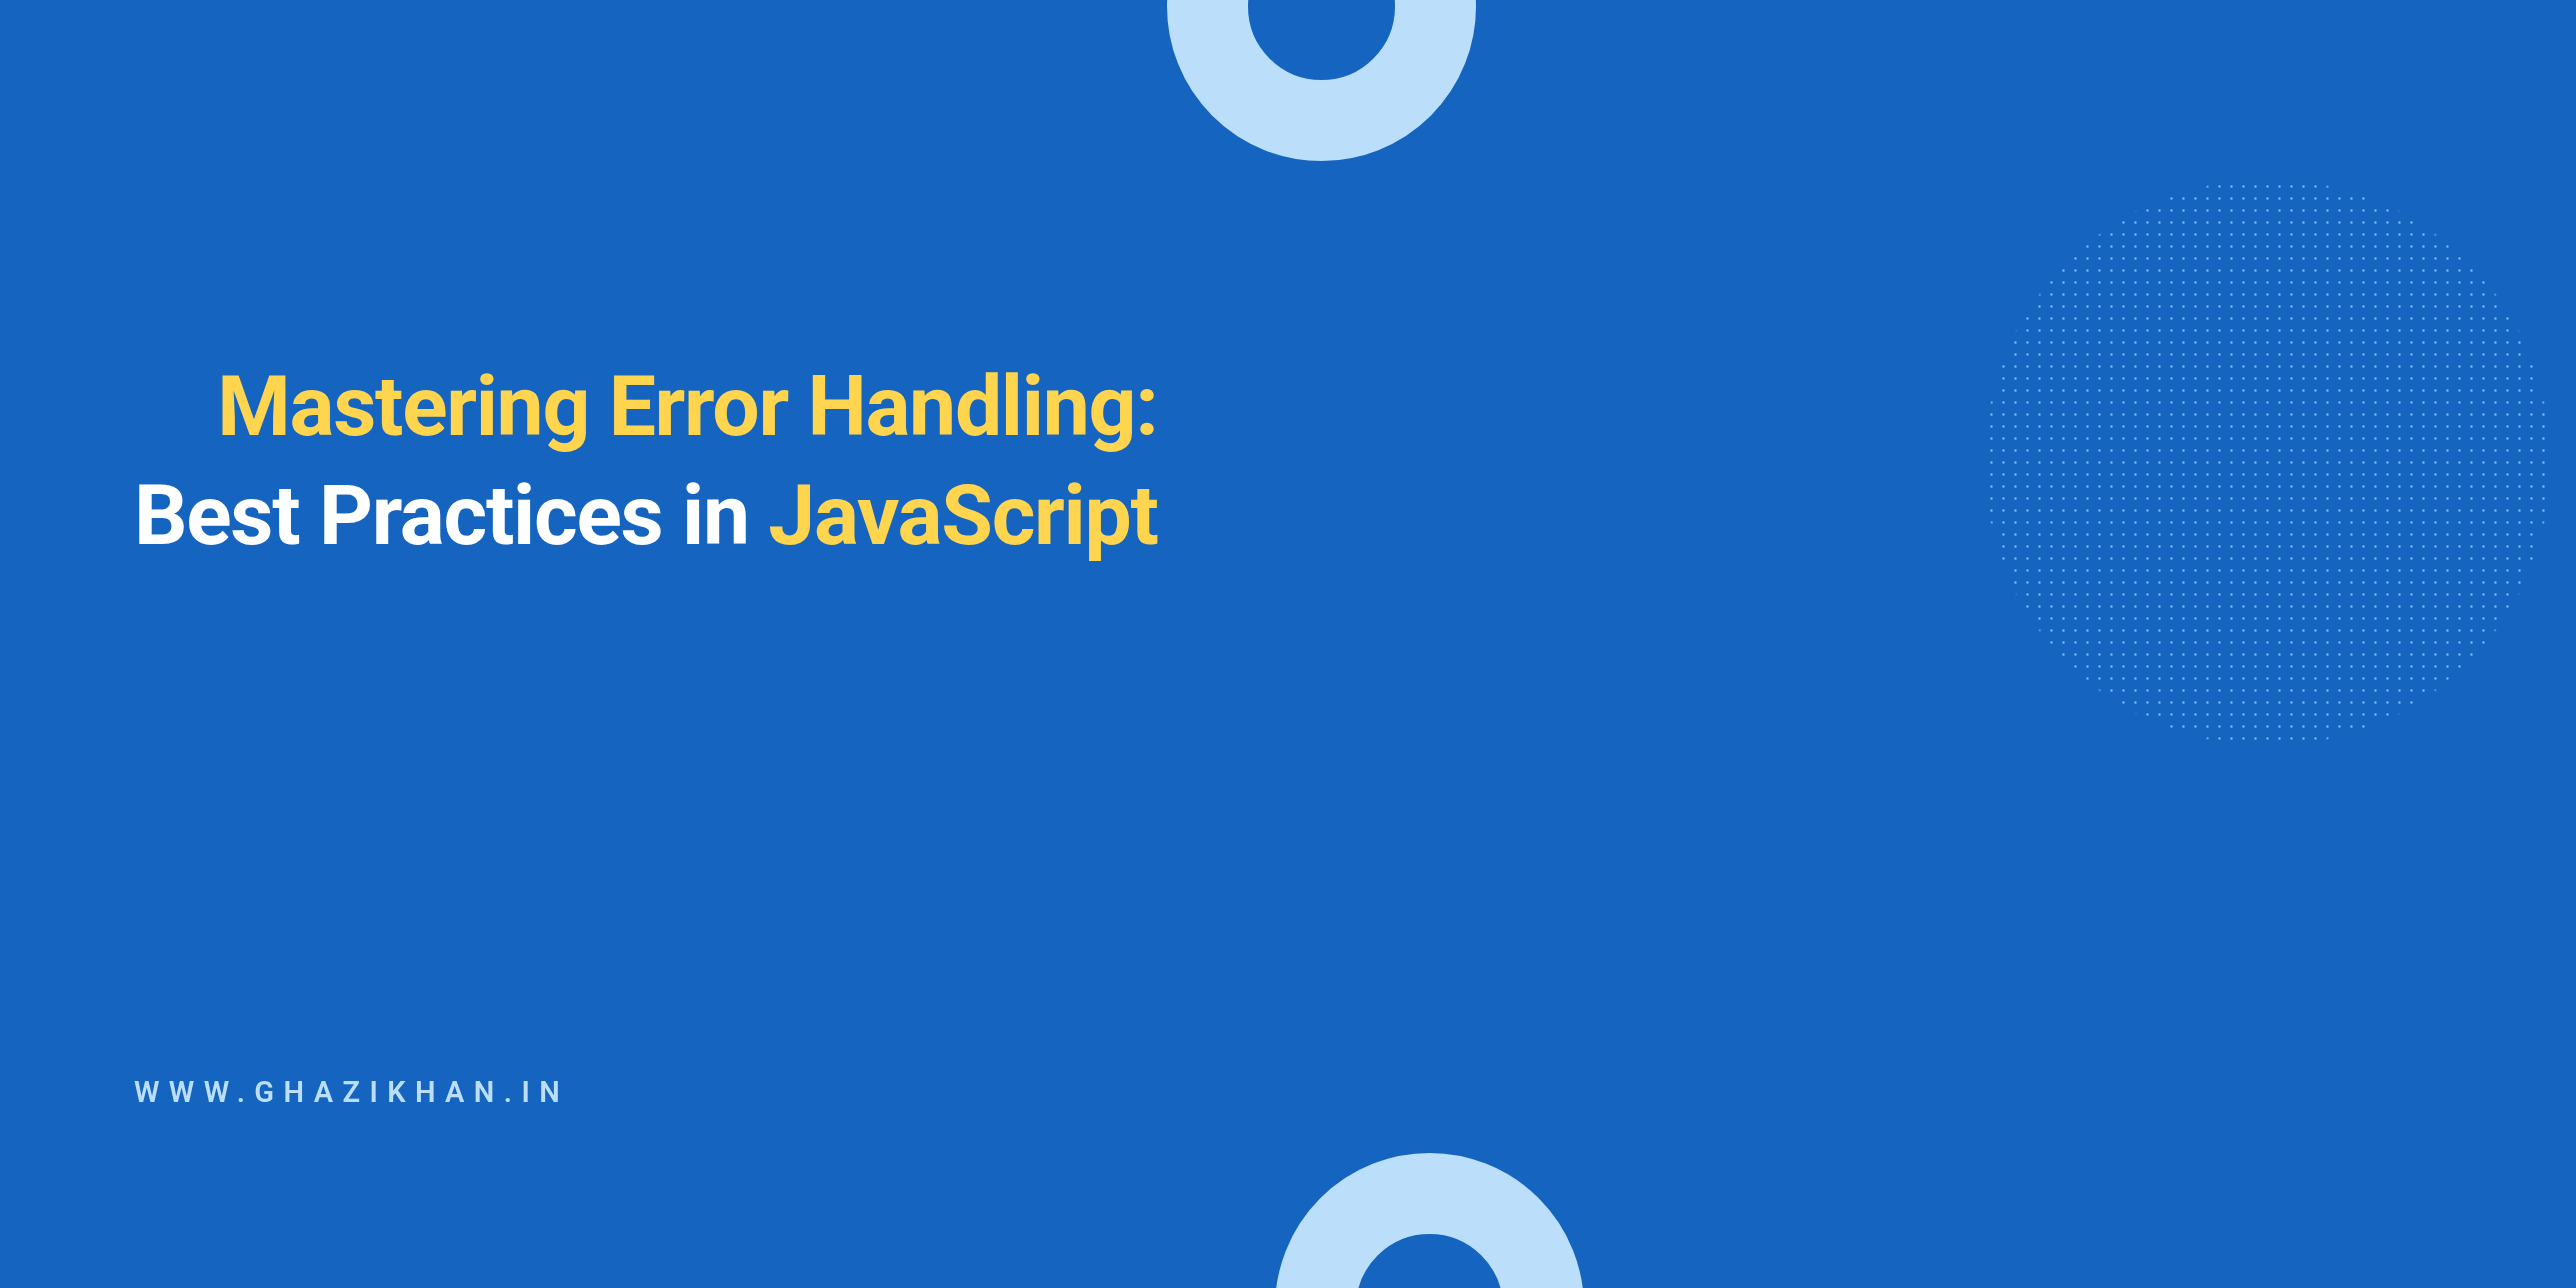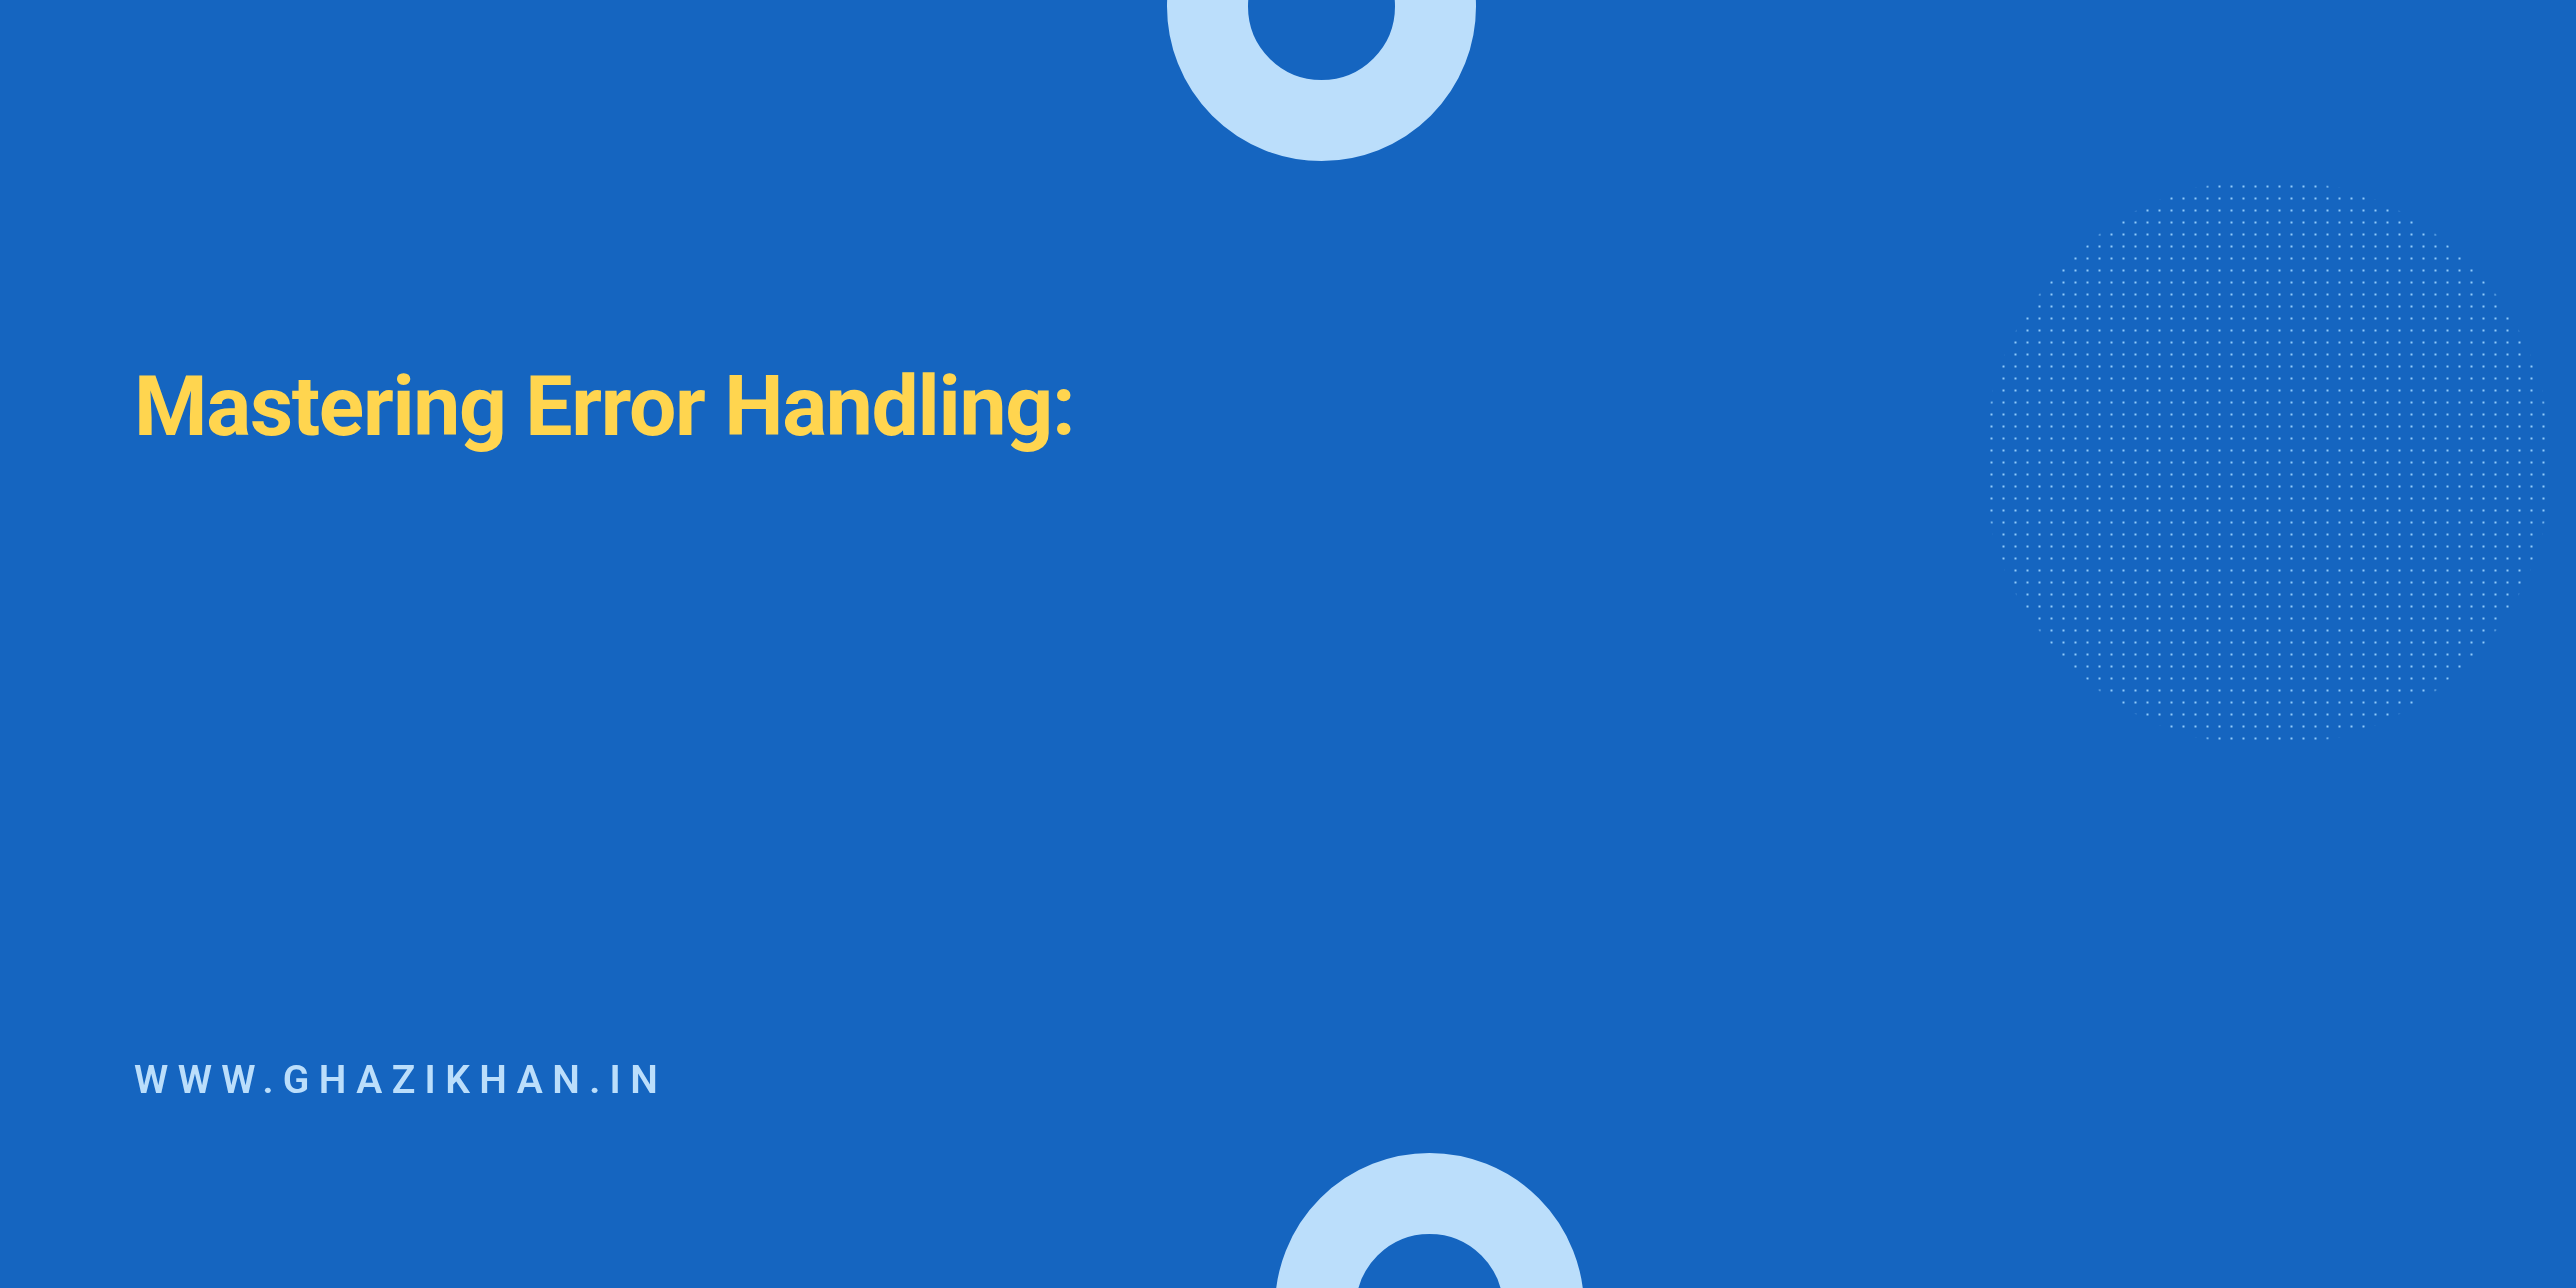--- a/index.html
+++ b/index.html
@@ -68,38 +68,41 @@
     }
     .yellow {
       color: #FFD54F;
     }
     .white {
       color: #FFFFFF;
     }
     .website {
       position: absolute;
       left: 134px;
-      bottom: 185px;
-      font-size: 39px;
+      bottom: 179px;
+      font-size: 29px;
       font-weight: 600;
       color: #BBDEFB;
       letter-spacing: 9.4px;
     }
   </style>
 </head>
 <body>
 
 <div class="ring-top"></div>
 
 <div class="dotted-circle">
   <div class="dotted-pattern"></div>
 </div>
 
 <div class="ring-bottom"></div>
 
 <div class="content">
   <div class="title-line">
     <span class="yellow">Mastering Error Handling:</span>
   </div>
+  <div class="title-line">
+    <span class="white">Best Practices in </span><span class="yellow">JavaScript</span>
+  </div>
 </div>
 
 <div class="website">WWW.GHAZIKHAN.IN</div>
 
 
 </body></html>

